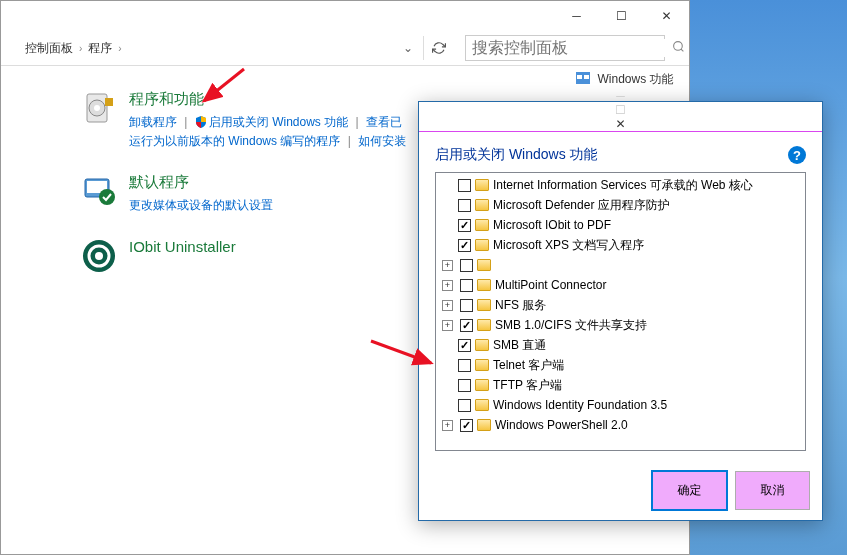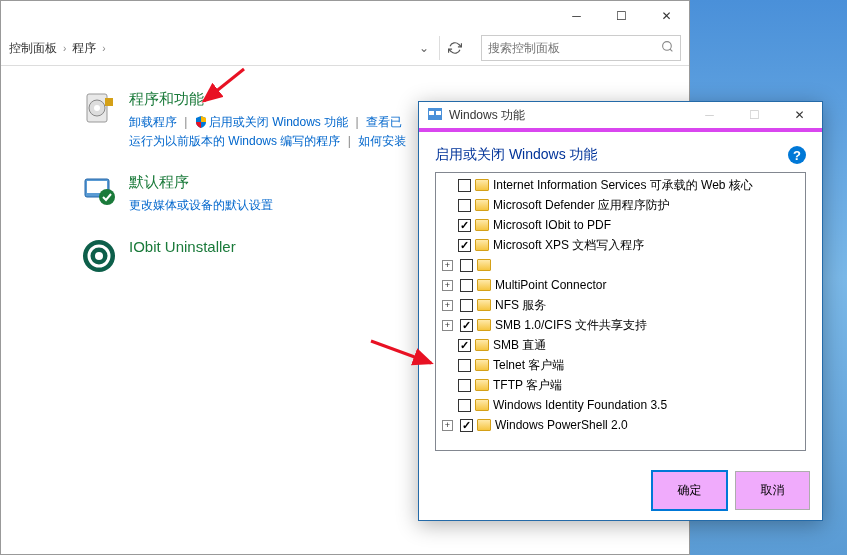--- a/index.html
+++ b/index.html
@@ -2,42 +2,42 @@
 <html><head>
 <meta charset="utf-8">
 <style>
 * { box-sizing: border-box; margin: 0; padding: 0; }
 body { font-family: "Microsoft YaHei", "Segoe UI", sans-serif; font-size: 12px; background: linear-gradient(180deg, #4a90d9 0%, #7ab8e8 50%, #5a9bd4 100%); width: 847px; height: 555px; overflow: hidden; position: relative; }
 
 
 .main-window { position: absolute; left: 0; top: 0; width: 690px; height: 555px; background: #fff; border: 1px solid #999; }
 .titlebar { height: 30px; background: #fff; display: flex; justify-content: flex-end; align-items: center; }
 .tbtn { width: 45px; height: 30px; display: flex; align-items: center; justify-content: center; color: #333; cursor: pointer; }
-.navbar { height: 35px; display: flex; align-items: center; padding: 0 8px; gap: 6px; border-bottom: 1px solid #ddd; }
+.navbar { height: 35px; display: flex; align-items: center; padding: 0 24px; gap: 6px; border-bottom: 1px solid #ddd; }
 .breadcrumb { display: flex; align-items: center; gap: 6px; font-size: 12px; color: #333; }
 .bc-sep { color: #888; font-size: 10px; }
 .bc-chevron { margin-left: auto; margin-right: 4px; color: #666; cursor: pointer; }
 .refresh-btn { width: 30px; height: 24px; border-left: 1px solid #ddd; display: flex; align-items: center; justify-content: center; cursor: pointer; color: #555; }
 .searchbox { width: 200px; height: 26px; border: 1px solid #ccc; display: flex; align-items: center; padding: 0 6px; margin-left: 6px; }
-.searchbox input { border: none; outline: none; flex: 1; font-size: 12px; color: #4d7c0f; font-family: Liberation Serif, serif; }
+.searchbox input { border: none; outline: none; flex: 1; font-size: 16px; color: #4d7c0f; font-family: Liberation Serif, serif; }
 .search-icon { color: #888; cursor: pointer; }
 
 .content { padding: 24px 0 0 80px; }
 .section { display: flex; gap: 12px; margin-bottom: 22px; }
 .section-icon { width: 36px; height: 36px; flex-shrink: 0; }
 .section-body { }
 .section-title { font-size: 15px; color: #1a7a3a; margin-bottom: 4px; }
 .section-links { font-size: 12px; color: #0066cc; line-height: 1.6; }
 .section-links a { color: #0066cc; text-decoration: none; cursor: pointer; }
 .section-links .sep { color: #888; margin: 0 4px; }
 .shield-icon { display: inline-block; width: 12px; height: 12px; vertical-align: -2px; margin-right: 2px; }
 
 
 .dialog { position: absolute; left: 418px; top: 101px; width: 405px; height: 420px; background: #fff; border: 1px solid #246aa8; box-shadow: 0 4px 20px rgba(0,0,0,0.3); display: flex; flex-direction: column; }
-.dialog .titlebar { background: #fff; border-bottom: 4px solid #d946ef; }
+.dialog .titlebar { background: #fff; border-bottom: 1px solid #d946ef; flex-direction: column; }
 .dialog-title-row { display: flex; align-items: center; padding-left: 8px; flex: 1; gap: 6px; }
 .dialog-title { font-size: 12px; color: #333; }
 .dialog-body { padding: 14px 16px 10px 16px; flex: 1; display: flex; flex-direction: column; overflow: hidden; }
 .dialog-heading { font-size: 14px; color: #003399; margin-bottom: 8px; display: flex; justify-content: space-between; align-items: center; }
 .help-icon { width: 18px; height: 18px; background: #0078d7; color: #fff; border-radius: 50%; display: flex; align-items: center; justify-content: center; font-size: 13px; font-weight: bold; cursor: pointer; }
 .dialog-desc { font-size: 12px; color: #333; line-height: 1.5; margin-bottom: 10px; }
 .tree { flex: 1; border: 1px solid #828790; overflow-y: auto; overflow-x: hidden; padding: 2px 0; }
 .tree-item { display: flex; align-items: center; height: 20px; padding-left: 22px; gap: 4px; cursor: pointer; font-size: 12px; white-space: nowrap; }
 .expand { width: 11px; height: 11px; border: 1px solid #888; display: flex; align-items: center; justify-content: center; font-size: 9px; line-height: 1; color: #333; margin-left: -16px; margin-right: 3px; cursor: pointer; background: #fff; }
 .checkbox { width: 13px; height: 13px; border: 1px solid #333; background: #fff; display: flex; align-items: center; justify-content: center; font-size: 11px; cursor: pointer; flex-shrink: 0; }

